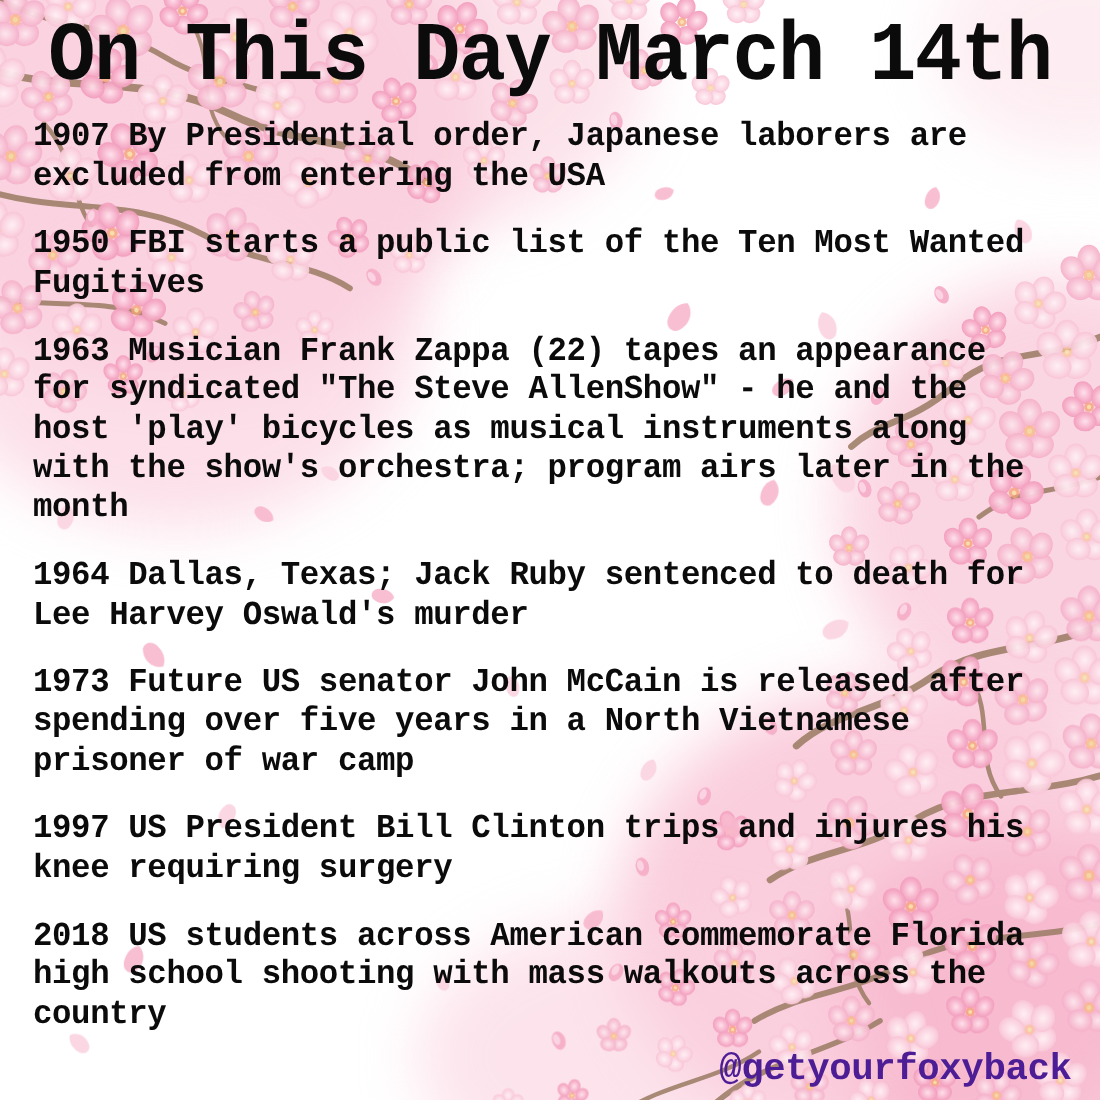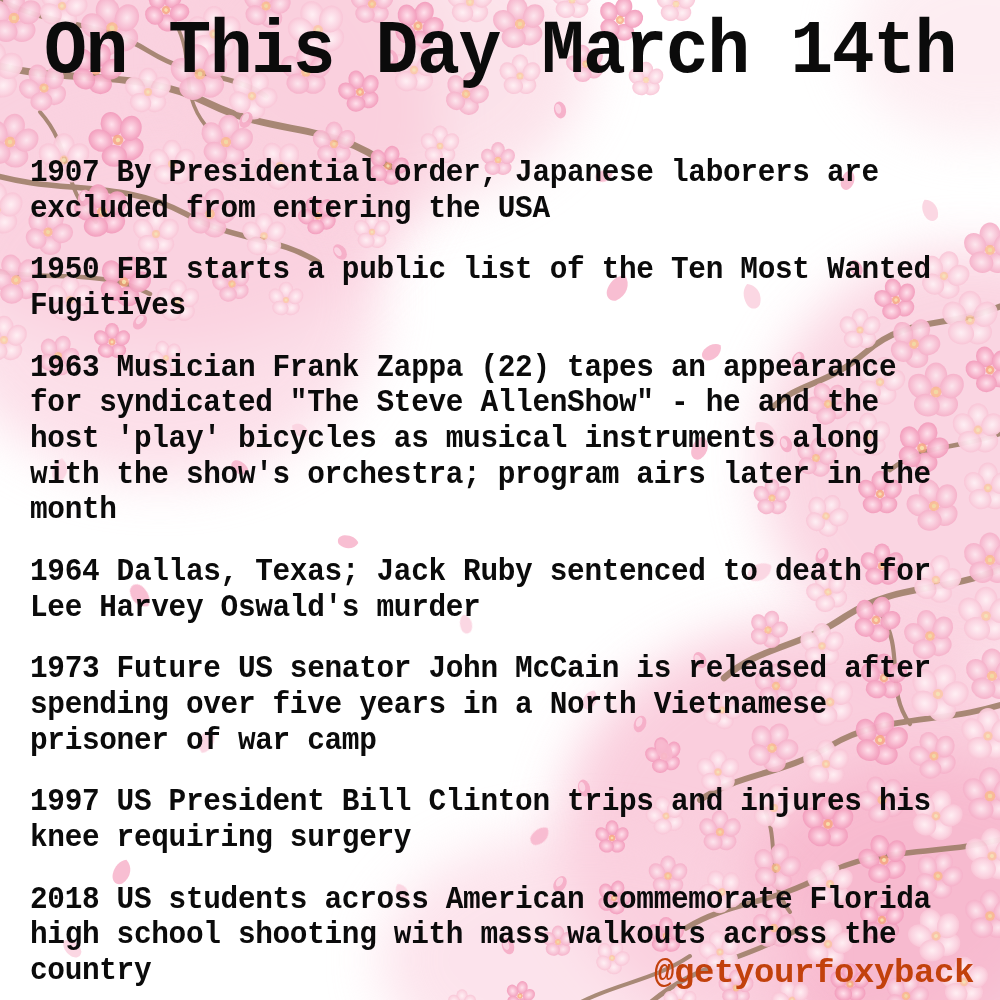--- a/index.html
+++ b/index.html
@@ -52,41 +52,40 @@
     color: #0b0b0b;
     transform: scaleX(0.94);
     transform-origin: center top;
     white-space: nowrap;
   }
   .entries {
     position: absolute;
     left: 30px;
     top: 108px;
     width: 944px;
-    margin-top: 48px;
   }
   .entry {
     font-size: 30.5px;
     line-height: 1.17;
     font-weight: 700;
     color: #0b0b0b;
     letter-spacing: -0.35px;
     margin: 0 0 26px 0;
     transform: scaleX(0.965);
     transform-origin: left center;
   }
   .entry:last-child { margin-bottom: 0; }
 
   .handle {
     position: absolute;
     right: 26px;
     bottom: 8px;
     font-size: 34px;
     font-weight: 700;
-    color: #c2410c;
+    color: #4c1d95;
     letter-spacing: -0.4px;
   }
 </style>
 </head>
 <body>
 
 <div id="canvas">
 
   <div id="floral">
 

